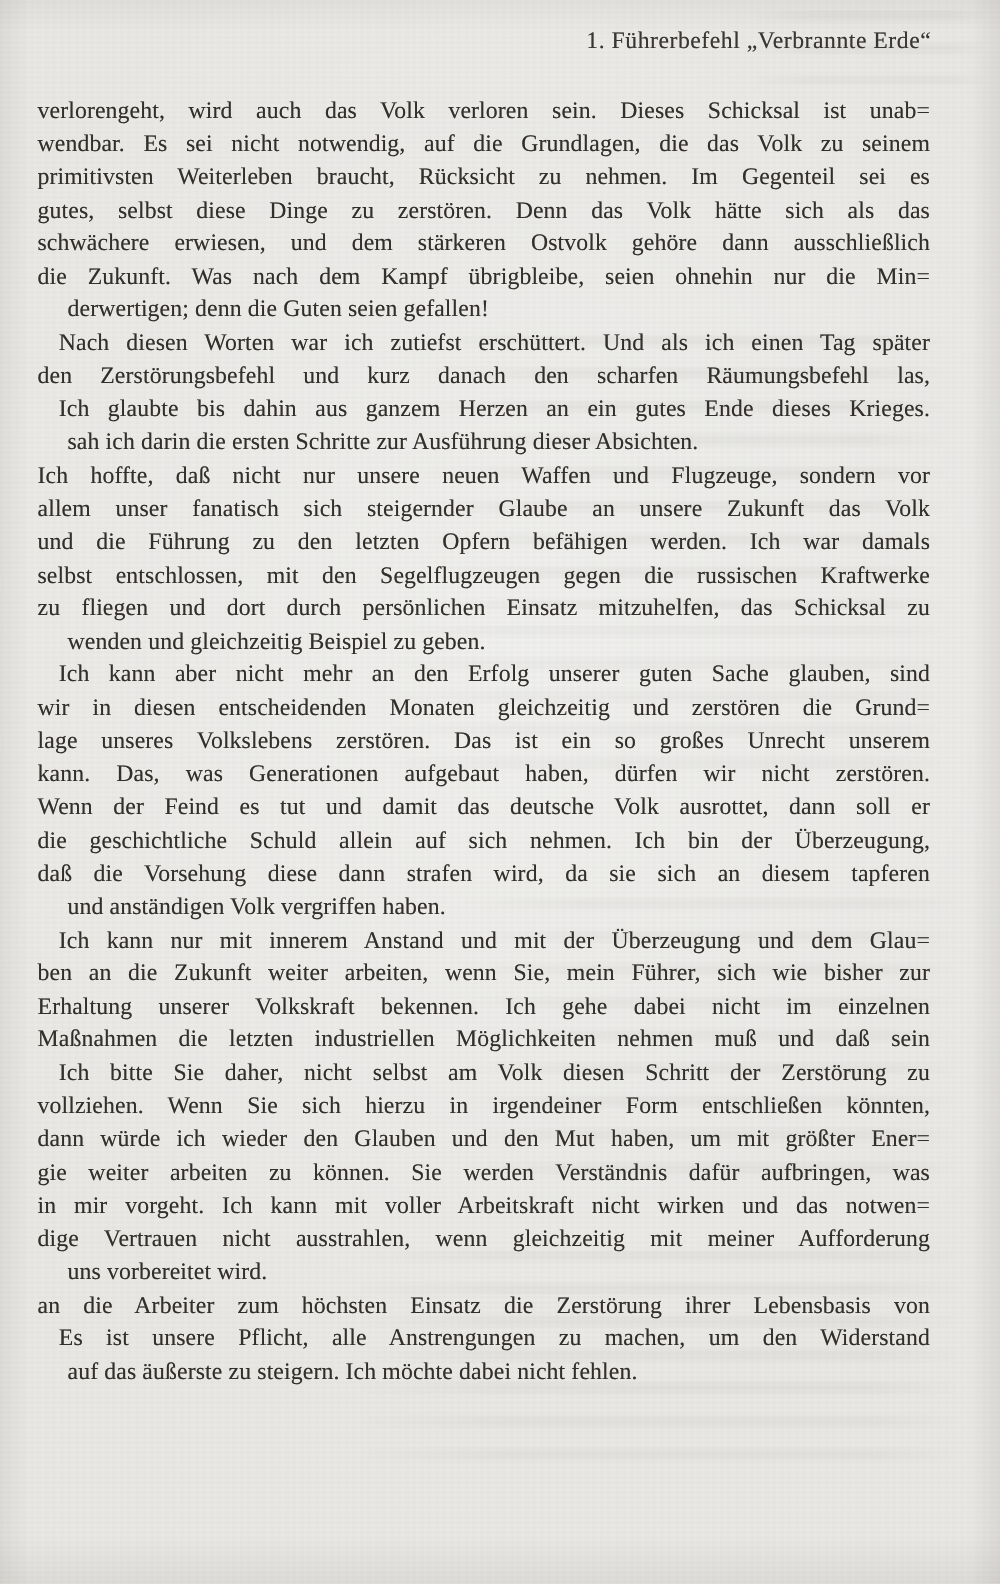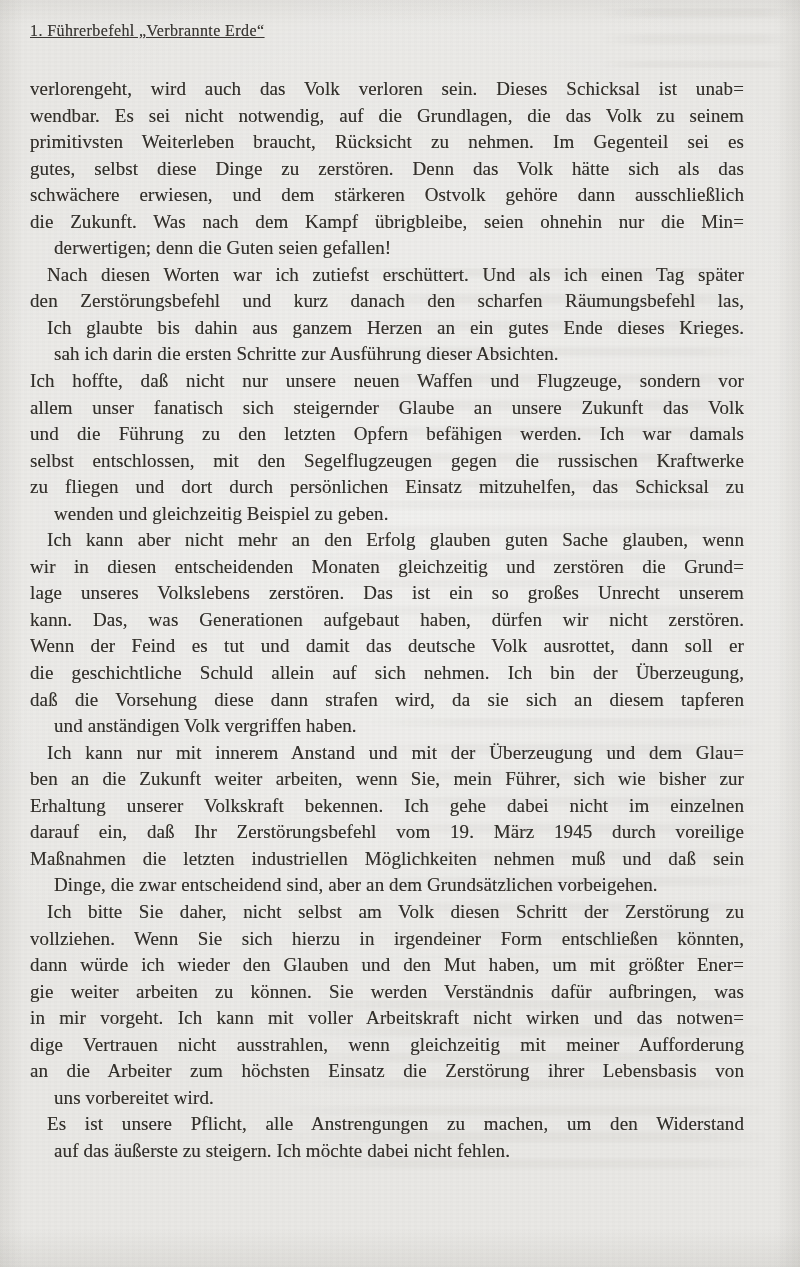--- a/index.html
+++ b/index.html
@@ -43,25 +43,25 @@
   }
   .ghost.g1{left:330px;top:268px;width:430px;height:220px;}
   .ghost.g2{left:300px;top:500px;width:460px;height:130px;opacity:.4;}
   .ghost.g3{left:360px;top:718px;width:410px;height:240px;opacity:.45;}
   .ghost.g4{left:280px;top:1000px;width:490px;height:180px;opacity:.5;}
   .ghost.g5{left:600px;top:8px;width:190px;height:60px;opacity:.5;}
 
   .running-header{
     position:absolute;
     top:22px;left:30px;width:715px;
-    font-size:16px;
+    text-align:right;
+    font-size:19px;
     letter-spacing:.4px;
     color:#3a3733;
     text-shadow:0 0 .5px rgba(58,55,51,.55);
-    text-decoration:underline;
   }
   .body-text{
     position:absolute;
     top:76px;left:30px;width:714px;
     font-size:19px;
     line-height:26.55px;
     letter-spacing:.1px;
     text-shadow:0 0 .5px rgba(51,48,43,.5);
   }
   .line{
@@ -110,40 +110,38 @@
       <div class="line indent">Nach diesen Worten war ich zutiefst erschüttert. Und als ich einen Tag später</div>
       <div class="line">den Zerstörungsbefehl und kurz danach den scharfen Räumungsbefehl las,</div>
       <div class="line indent">Ich glaubte bis dahin aus ganzem Herzen an ein gutes Ende dieses Krieges.</div>
       <div class="line last">sah ich darin die ersten Schritte zur Ausführung dieser Absichten.</div>
       <div class="line">Ich hoffte, daß nicht nur unsere neuen Waffen und Flugzeuge, sondern vor</div>
       <div class="line">allem unser fanatisch sich steigernder Glaube an unsere Zukunft das Volk</div>
       <div class="line">und die Führung zu den letzten Opfern befähigen werden. Ich war damals</div>
       <div class="line">selbst entschlossen, mit den Segelflugzeugen gegen die russischen Kraftwerke</div>
       <div class="line">zu fliegen und dort durch persönlichen Einsatz mitzuhelfen, das Schicksal zu</div>
       <div class="line last">wenden und gleichzeitig Beispiel zu geben.</div>
-      <div class="line indent">Ich kann aber nicht mehr an den Erfolg glauben guten Sache glauben, wenn</div>
+      <div class="line indent">Ich kann aber nicht mehr an den Erfolg unserer guten Sache glauben, sind</div>
       <div class="line">wir in diesen entscheidenden Monaten gleichzeitig und zerstören die Grund=</div>
       <div class="line">lage unseres Volkslebens zerstören. Das ist ein so großes Unrecht unserem</div>
       <div class="line">kann. Das, was Generationen aufgebaut haben, dürfen wir nicht zerstören.</div>
       <div class="line">Wenn der Feind es tut und damit das deutsche Volk ausrottet, dann soll er</div>
       <div class="line">die geschichtliche Schuld allein auf sich nehmen. Ich bin der Überzeugung,</div>
       <div class="line">daß die Vorsehung diese dann strafen wird, da sie sich an diesem tapferen</div>
       <div class="line last">und anständigen Volk vergriffen haben.</div>
       <div class="line indent">Ich kann nur mit innerem Anstand und mit der Überzeugung und dem Glau=</div>
       <div class="line">ben an die Zukunft weiter arbeiten, wenn Sie, mein Führer, sich wie bisher zur</div>
       <div class="line">Erhaltung unserer Volkskraft bekennen. Ich gehe dabei nicht im einzelnen</div>
-      <div class="line">darauf ein, daß Ihr Zerstörungsbefehl vom 19. März 1945 durch voreilige</div>
       <div class="line">Maßnahmen die letzten industriellen Möglichkeiten nehmen muß und daß sein</div>
-      <div class="line last">Dinge, die zwar entscheidend sind, aber an dem Grundsätzlichen vorbeigehen.</div>
       <div class="line indent">Ich bitte Sie daher, nicht selbst am Volk diesen Schritt der Zerstörung zu</div>
       <div class="line">vollziehen. Wenn Sie sich hierzu in irgendeiner Form entschließen könnten,</div>
       <div class="line">dann würde ich wieder den Glauben und den Mut haben, um mit größter Ener=</div>
       <div class="line">gie weiter arbeiten zu können. Sie werden Verständnis dafür aufbringen, was</div>
       <div class="line">in mir vorgeht. Ich kann mit voller Arbeitskraft nicht wirken und das notwen=</div>
       <div class="line">dige Vertrauen nicht ausstrahlen, wenn gleichzeitig mit meiner Aufforderung</div>
+      <div class="line last">uns vorbereitet wird.</div>
       <div class="line">an die Arbeiter zum höchsten Einsatz die Zerstörung ihrer Lebensbasis von</div>
-      <div class="line last">uns vorbereitet wird.</div>
       <div class="line indent">Es ist unsere Pflicht, alle Anstrengungen zu machen, um den Widerstand</div>
       <div class="line last">auf das äußerste zu steigern. Ich möchte dabei nicht fehlen.</div>
     </div>
 
   <div class="page-number">1583</div>
 </div>
 
 </body></html>

